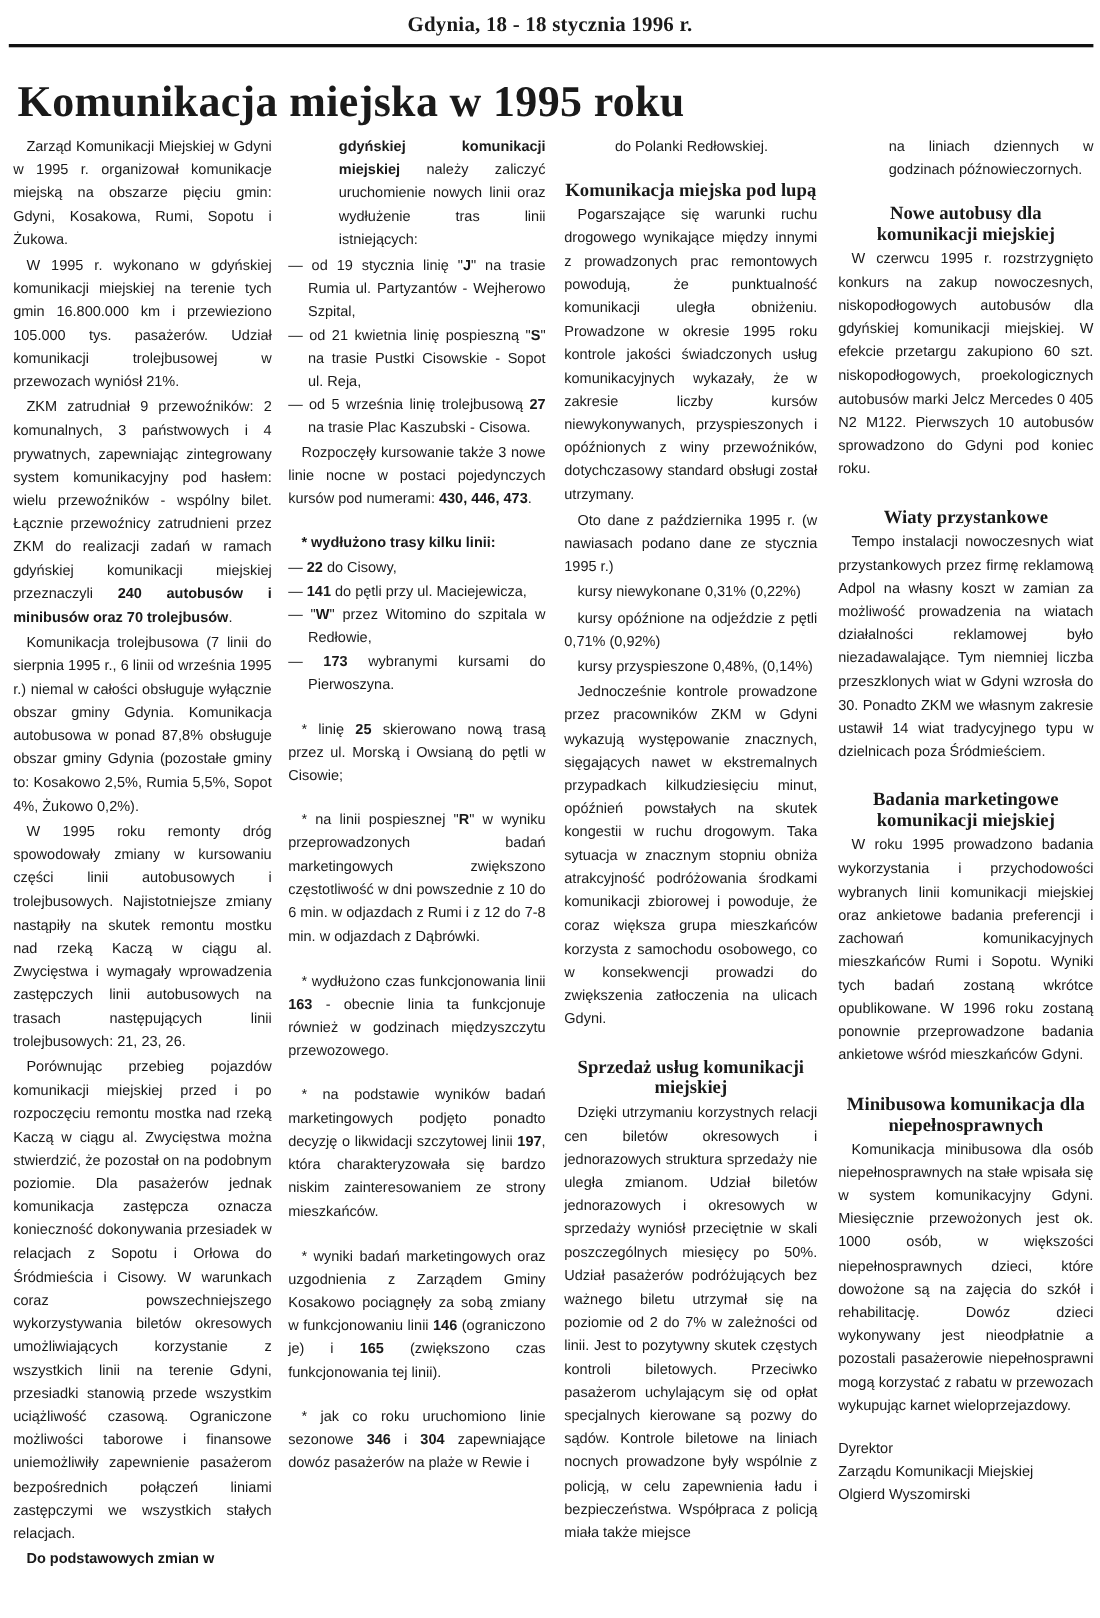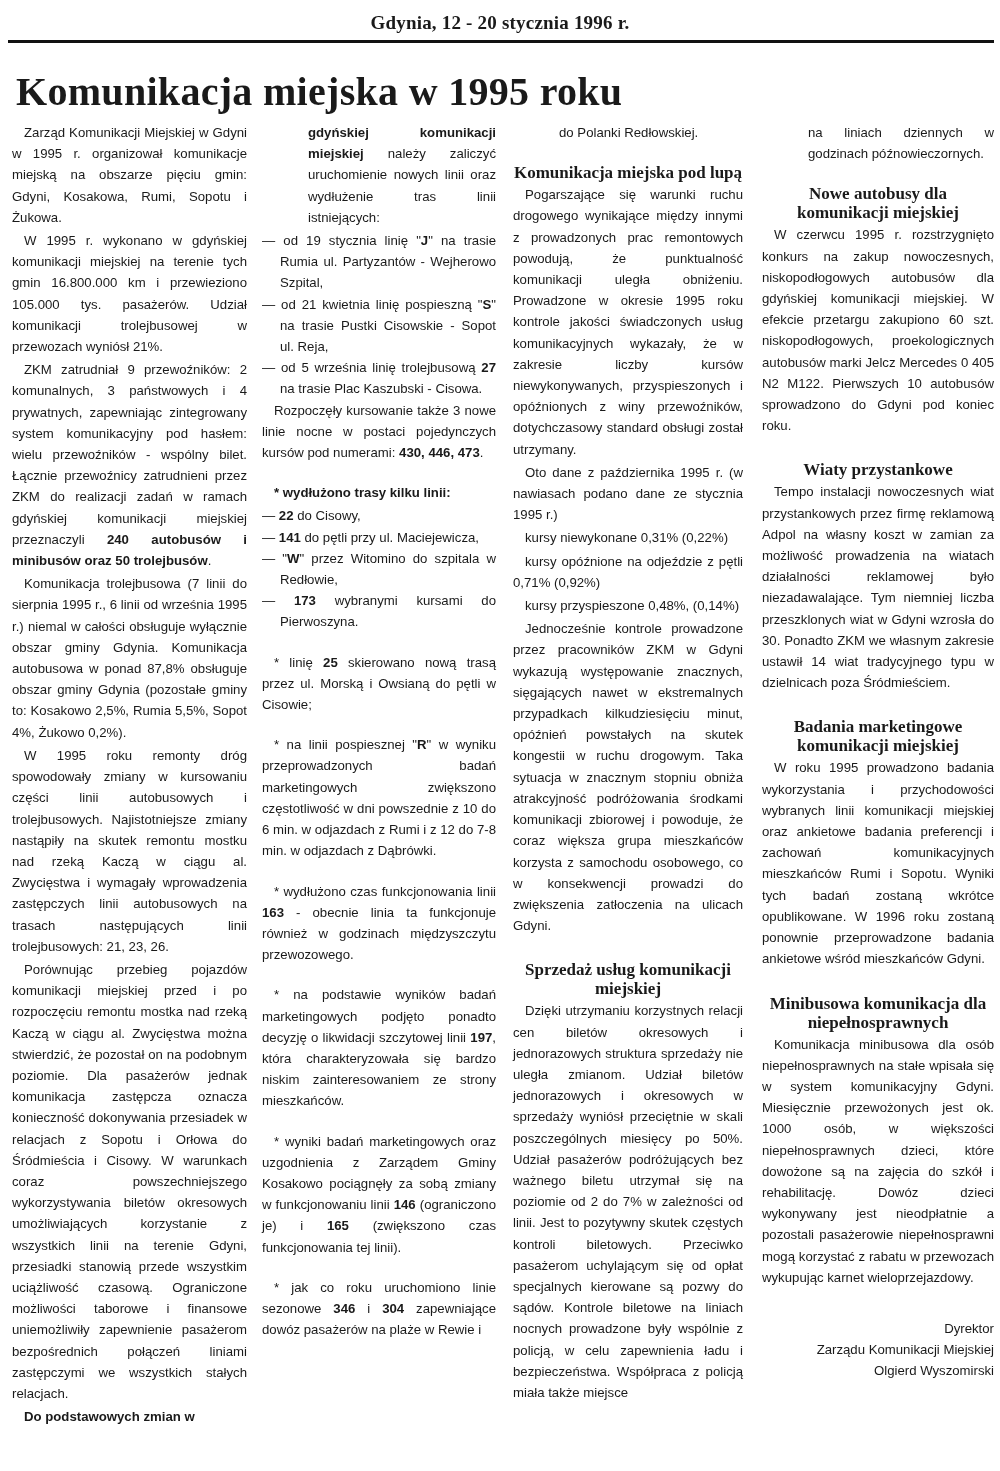--- a/index.html
+++ b/index.html
@@ -16,34 +16,34 @@
   .c3 { left:513px; width:230px; }
   .c4 { left:762px; width:232px; }
   .col p { margin:0 0 2px 0; text-indent:12px; }
   .col p.noind { text-indent:0;margin-left:46px; }
   .col p.gap { margin-top:19px; }
   .col p.item { text-indent:-18px; padding-left:18px; margin:0; }
   .col h2 { font-family:"Liberation Serif", serif; font-weight:bold; font-size:17px; line-height:19px;
     text-align:center; margin:24px 0 2px 0; }
   .col h2.first { margin-top:20px; }
   .col b { font-weight:bold; }
-  .sig { text-align:right; margin-top:30px; line-height:21px; }
+  .sig { text-align:left; margin-top:18px; line-height:21px; }
   .sig div { text-indent:0; }
 </style>
 </head>
 <body>
 
-<div class="dateline">Gdynia, 12 - 20 stycznia 1996 r.</div>
+<div class="dateline">Gdynia, 18 - 18 stycznia 1996 r.</div>
 <div class="rule"></div>
 <h1 class="headline">Komunikacja miejska w 1995 roku</h1>
 
 <div class="col c1">
     <p><span>Zarząd Komunikacji Miejskiej w Gdyni w 1995 r. organizował komunikacje miejską na obszarze pięciu gmin: Gdyni, Kosakowa, Rumi, Sopotu i Żukowa.</span></p>
     <p><span>W 1995 r. wykonano w gdyńskiej komunikacji miejskiej na terenie tych gmin 16.800.000 km i przewieziono 105.000 tys. pasażerów. Udział komunikacji trolejbusowej w przewozach wyniósł 21%.</span></p>
-    <p><span>ZKM zatrudniał 9 przewoźników: 2 komunalnych, 3 państwowych i 4 prywatnych, zapewniając zintegrowany system komunikacyjny pod hasłem: wielu przewoźników - wspólny bilet. Łącznie przewoźnicy zatrudnieni przez ZKM do realizacji zadań w ramach gdyńskiej komunikacji miejskiej przeznaczyli </span><b>240 autobusów i minibusów oraz 50 trolejbusów</b><span>.</span></p>
+    <p><span>ZKM zatrudniał 9 przewoźników: 2 komunalnych, 3 państwowych i 4 prywatnych, zapewniając zintegrowany system komunikacyjny pod hasłem: wielu przewoźników - wspólny bilet. Łącznie przewoźnicy zatrudnieni przez ZKM do realizacji zadań w ramach gdyńskiej komunikacji miejskiej przeznaczyli </span><b>240 autobusów i minibusów oraz 70 trolejbusów</b><span>.</span></p>
     <p><span>Komunikacja trolejbusowa (7 linii do sierpnia 1995 r., 6 linii od września 1995 r.) niemal w całości obsługuje wyłącznie obszar gminy Gdynia. Komunikacja autobusowa w ponad 87,8% obsługuje obszar gminy Gdynia (pozostałe gminy to: Kosakowo 2,5%, Rumia 5,5%, Sopot 4%, Żukowo 0,2%).</span></p>
     <p><span>W 1995 roku remonty dróg spowodowały zmiany w kursowaniu części linii autobusowych i trolejbusowych. Najistotniejsze zmiany nastąpiły na skutek remontu mostku nad rzeką Kaczą w ciągu al. Zwycięstwa i wymagały wprowadzenia zastępczych linii autobusowych na trasach następujących linii trolejbusowych: 21, 23, 26.</span></p>
     <p><span>Porównując przebieg pojazdów komunikacji miejskiej przed i po rozpoczęciu remontu mostka nad rzeką Kaczą w ciągu al. Zwycięstwa można stwierdzić, że pozostał on na podobnym poziomie. Dla pasażerów jednak komunikacja zastępcza oznacza konieczność dokonywania przesiadek w relacjach z Sopotu i Orłowa do Śródmieścia i Cisowy. W warunkach coraz powszechniejszego wykorzystywania biletów okresowych umożliwiających korzystanie z wszystkich linii na terenie Gdyni, przesiadki stanowią przede wszystkim uciążliwość czasową. Ograniczone możliwości taborowe i finansowe uniemożliwiły zapewnienie pasażerom bezpośrednich połączeń liniami zastępczymi we wszystkich stałych relacjach.</span></p>
     <p><b>Do podstawowych zmian w</b></p>
   </div>
 <div class="col c2">
     <p class="noind"><b>gdyńskiej komunikacji miejskiej</b><span> należy zaliczyć uruchomienie nowych linii oraz wydłużenie tras linii istniejących:</span></p>
     <p class="item"><span>— od 19 stycznia linię "</span><b>J</b><span>" na trasie Rumia ul. Partyzantów - Wejherowo Szpital,</span></p>
     <p class="item"><span>— od 21 kwietnia linię pospieszną "</span><b>S</b><span>" na trasie Pustki Cisowskie - Sopot ul. Reja,</span></p>
     <p class="item"><span>— od 5 września linię trolejbusową </span><b>27</b><span> na trasie Plac Kaszubski - Cisowa.</span></p>

